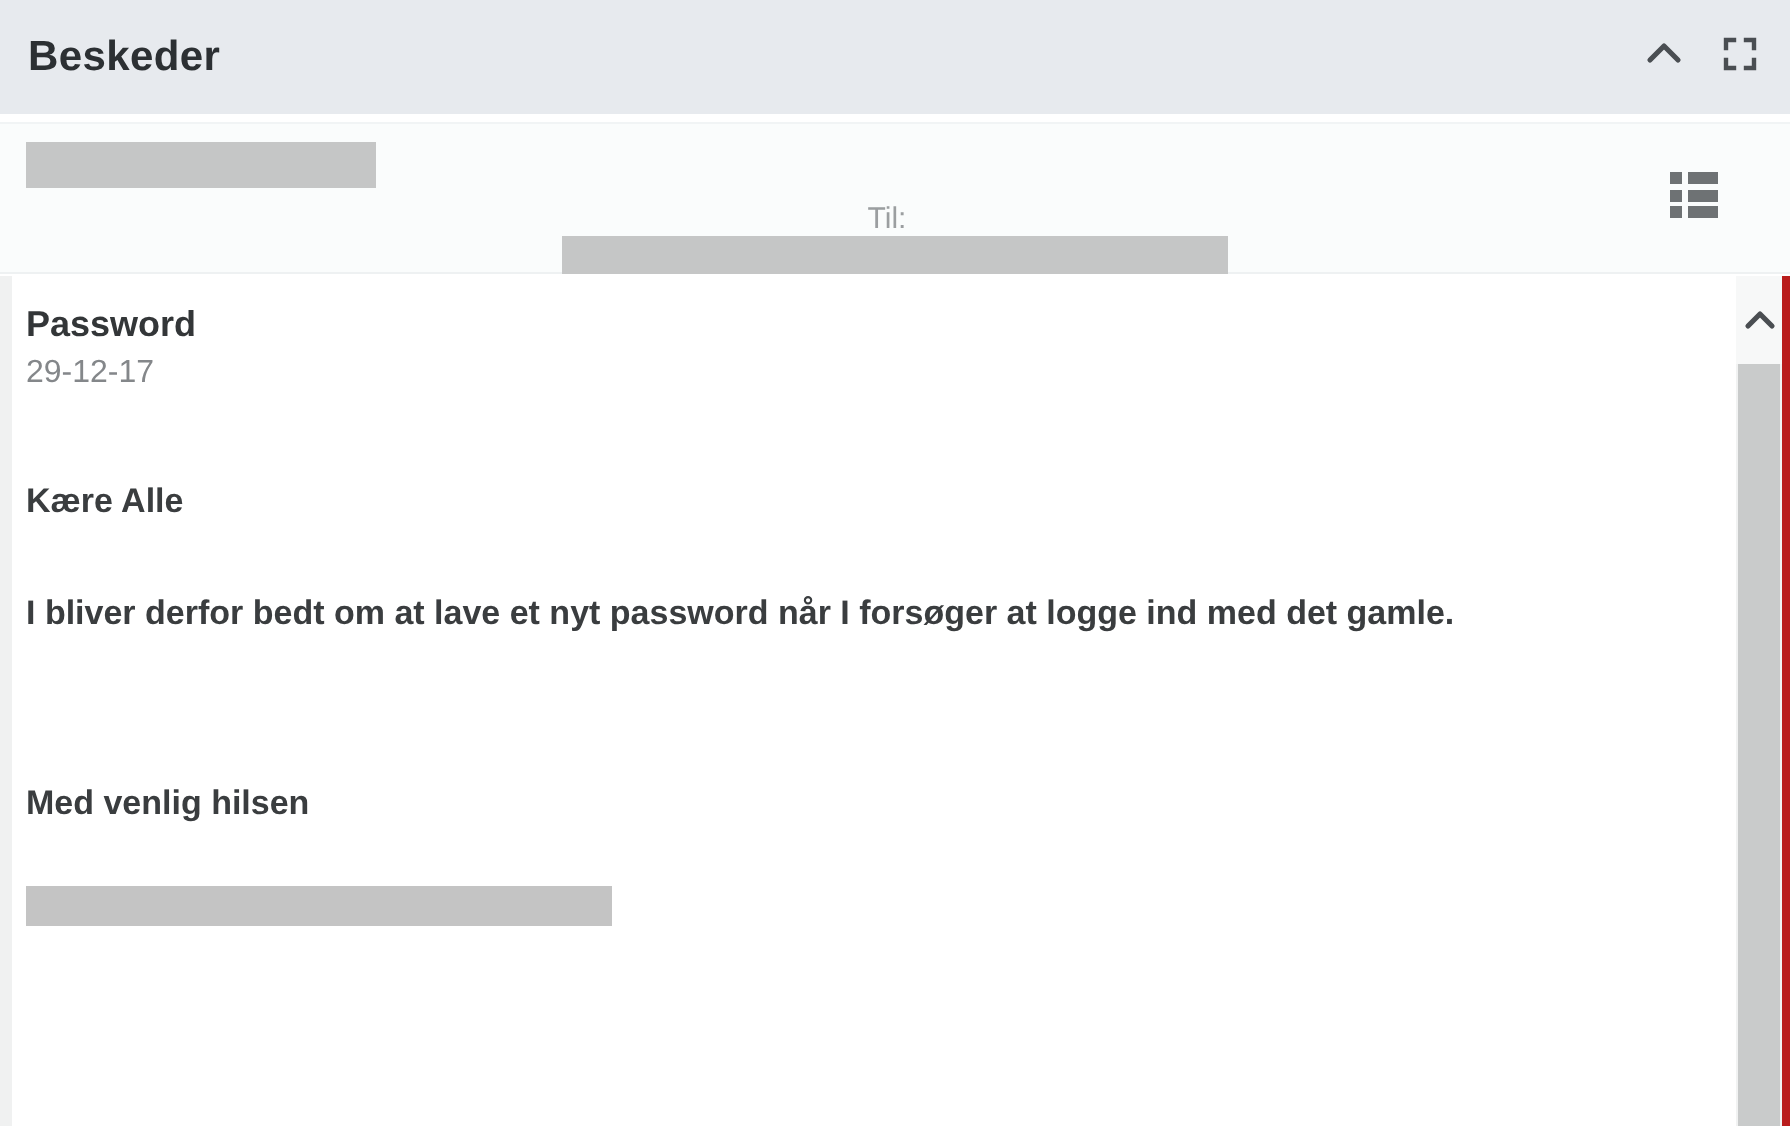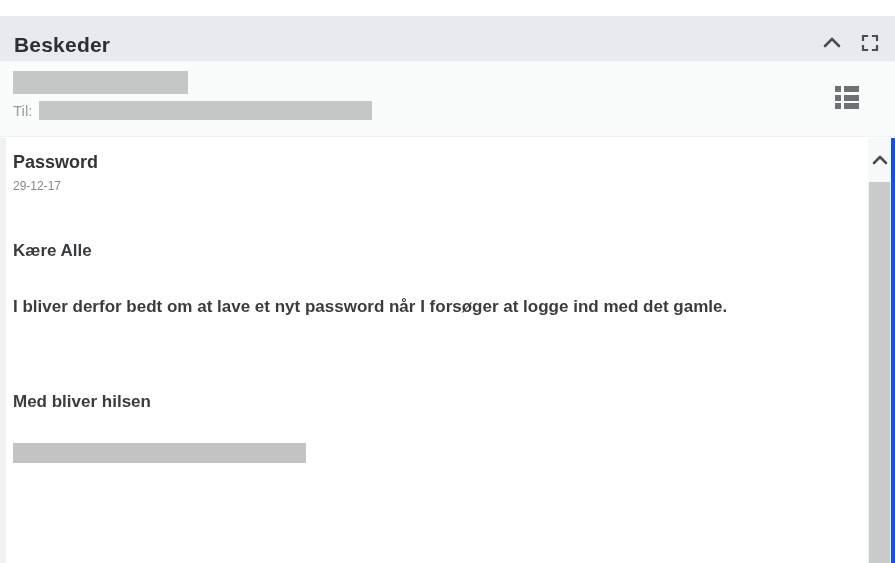--- a/index.html
+++ b/index.html
@@ -9,21 +9,21 @@
     background: #ffffff;
   }
   .widget {
     position: relative;
     width: 895px; height: 563px;
     background: #ffffff;
   }
 
   
   .widget-header {
-    position: absolute; top: 16px; left: 0; right: 0;
+    position: absolute; top: 0; left: 0; right: 0;
     height: 57px;
     background: #e7eaee;
     display: flex; align-items: center;
     padding: 0 14px;
   }
   .widget-title {
     font-size: 21px; font-weight: 700; color: #2c3033;
     letter-spacing: 0.2px;
   }
   .header-actions {
@@ -46,21 +46,21 @@
     padding: 9px 14px 0 13px;
   }
   .redacted {
     background: #c5c6c6;
     display: inline-block;
     vertical-align: middle;
   }
   .redacted-sender { width: 175px; height: 23px; display: block; }
   .to-row {
     margin-top: 7px;
-    display: flex; align-items: center;
+    display: flex; align-items: center; flex-direction: column;
   }
   .to-label {
     font-size: 15px; color: #9b9ea0; margin-right: 7px;
   }
   .redacted-recipient { width: 333px; height: 19px; }
   .meta-actions {
     position: absolute; top: 24px; right: 36px;
   }
 
   
@@ -69,39 +69,39 @@
     display: flex; flex-direction: column; justify-content: space-between;
     cursor: pointer;
   }
   .list-icon .row { display: flex; justify-content: space-between; height: 6px; }
   .list-icon .sq  { width: 6px;  height: 6px; background: #6e7274; }
   .list-icon .bar { width: 15px; height: 6px; background: #6e7274; }
 
   
   .content-wrap {
     position: absolute; top: 138px; left: 0; right: 0; bottom: 0;
-    background: #1d4ed8;
+    background: #b91c1c;
     padding-left: 32px;
   }
   .left-gutter {
     position: absolute; top: 0; left: 0; bottom: 0;
     width: 6px; background: #f0f1f1;
   }
   .message-body {
     position: absolute; top: 0; left: 6px; right: 27px; bottom: 0;
     background: #ffffff;
     padding: 12px 20px 0 7px;
     color: #3a3d3f;
     font-size: 17px;
     font-weight: 700;
     line-height: 27px;
     overflow: hidden;
   }
   .msg-subject { font-size: 18px; font-weight: 700; color: #333638; line-height: 24px; }
-  .msg-date    { font-size: 12px; font-weight: 400; color: #84878a; line-height: 25px; }
+  .msg-date    { font-size: 16px; font-weight: 400; color: #84878a; line-height: 25px; }
   .msg-greeting { margin-top: 38px; }
   .msg-p1 { margin-top: 21px; max-width: 828px; }
   .msg-p2 { margin-top: 29px; max-width: 828px; }
   .msg-closing { margin-top: 68px; }
   .redacted-signature {
     display: block; width: 293px; height: 20px;
     background: #c4c4c4; margin-top: 28px;
   }
 
   
@@ -176,21 +176,21 @@
   </div>
 
   <div class="content-wrap">
     <div class="left-gutter"></div>
 
     <div class="message-body">
       <div class="msg-subject">Password</div>
       <div class="msg-date">29-12-17</div>
       <div class="msg-greeting">Kære Alle</div>
       <div class="msg-p2">I bliver derfor bedt om at lave et nyt password når I forsøger at logge ind med det gamle.</div>
-      <div class="msg-closing">Med bliver hilsen</div>
+      <div class="msg-closing">Med venlig hilsen</div>
       <span class="redacted-signature"></span>
     </div>
 
     <div class="scrollbar">
       <button class="scroll-up-btn">
         <span>
           <svg width="16" height="10" viewBox="0 0 16 10">
             <polyline points="2,8 8,2 14,8" fill="none" stroke="#4a4e52" stroke-width="2.6" stroke-linecap="round" stroke-linejoin="round"></polyline>
           </svg>
         </span>

